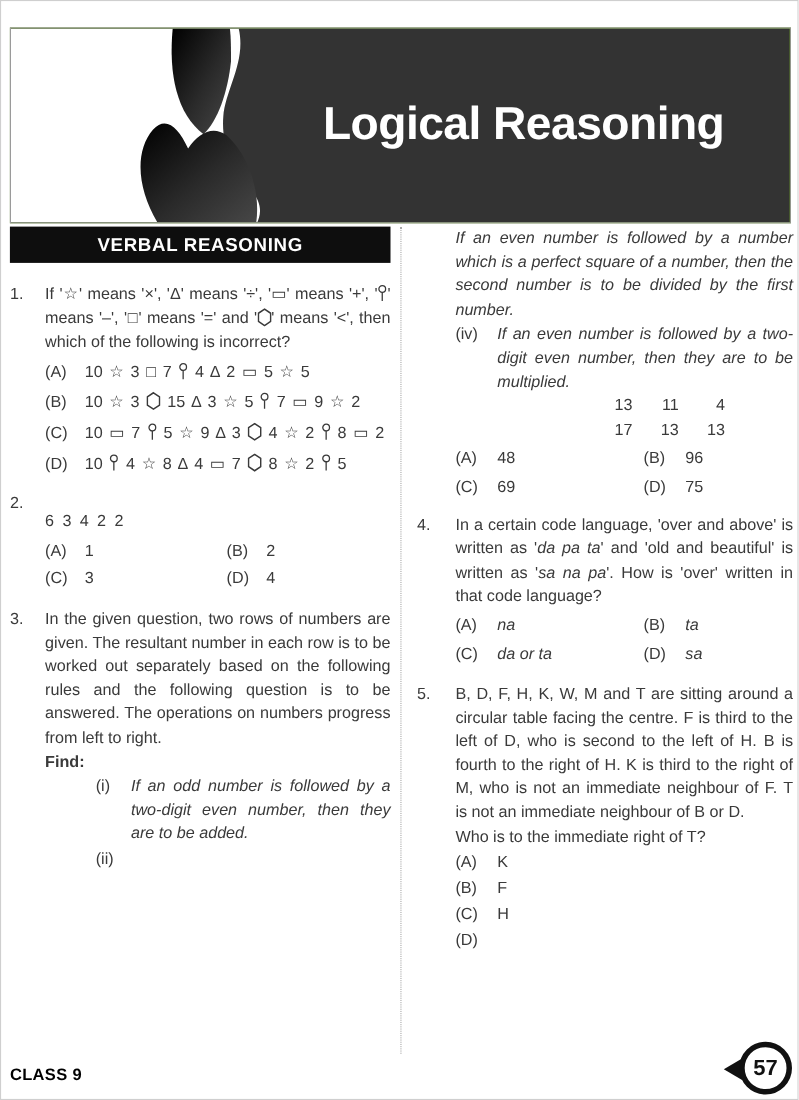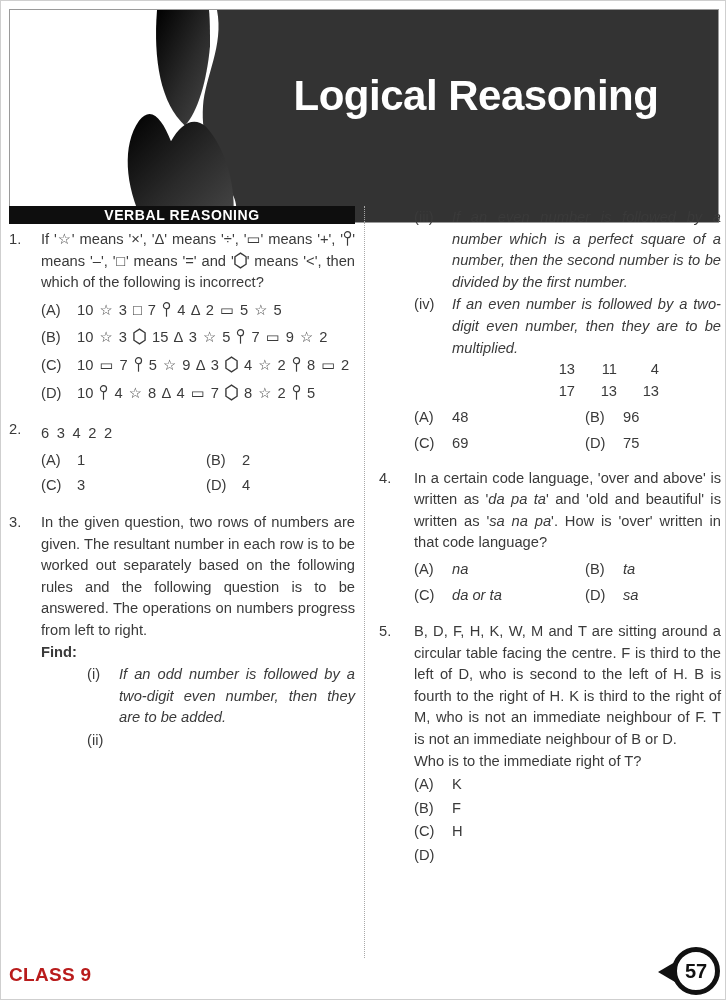--- a/index.html
+++ b/index.html
@@ -4,42 +4,42 @@
 <style>
   * { margin:0; padding:0; box-sizing:border-box; }
   html,body { background:#e8e8e8; }
   .page {
     position:relative; width:726px; height:1000px; background:#fff;
     font-family:"Liberation Sans", sans-serif; color:#3a3a3a;
     border:1px solid #cfcfcf; overflow:hidden; margin:0 auto;
   }
   
   .banner {
-    position:absolute; left:8px; top:8px; width:710px; height:214px;
+    position:absolute; left:8px; top:24px; width:710px; height:178px;
     border:1px solid #9a9a9a; background:#4d7c0f; overflow:hidden;
   }
   .banner svg { position:absolute; left:0; top:0; width:100%; height:100%; }
   .banner-title {
     position:absolute; left:282px; top:62px; width:368px;
     color:#ffffff; font-size:42px; font-weight:bold; letter-spacing:-0.5px;
     text-align:center; white-space:nowrap;
   }
   
   .content { position:absolute; left:8px; top:205px; width:712px; display:flex; }
   .col-left  { width:346px; flex:none; }
   .col-right { width:342px; flex:none; margin-left:24px; }
   .v-divider {
     position:absolute; left:363px; top:205px; height:752px; width:0;
     border-left:1px dotted #a8a8a8;
   }
   .sec-bar {
-    width:100%; height:18px; background:#0e0e0e; color:#fff;
-    font-size:14px; font-weight:bold; letter-spacing:0.6px;
+    width:100%; height:33px; background:#0e0e0e; color:#fff;
+    font-size:17px; font-weight:bold; letter-spacing:0.6px;
     display:flex; align-items:center; justify-content:center;
-    margin-bottom:5px;
+    margin-bottom:19px;
   }
   
   .q { display:flex; margin-bottom:15px; font-size:14.7px; line-height:21.6px; }
   .qnum { width:32px; flex:none; }
   .col-right .qnum { width:35px; }
   .qbody { flex:1; min-width:0; }
   .qtext { text-align:justify; }
   .cont { font-size:14.7px; line-height:21.6px; margin-left:35px; }
   .opt { display:flex; margin-top:6px; }
   .opt-label { width:36px; flex:none; }
@@ -63,21 +63,21 @@
   .em { font-style:italic; }
   
   .g-hex { display:inline-block; width:13px; height:17px; vertical-align:-3px; }
   .g-hex polygon { fill:none; stroke:#3a3a3a; stroke-width:1.5px; }
   .g-fem { display:inline-block; width:9px; height:17px; vertical-align:-3px; }
   .g-fem circle { fill:none; stroke:#3a3a3a; stroke-width:1.3px; }
   .g-fem line { stroke:#3a3a3a; stroke-width:1.3px; }
   
   .class-label {
     position:absolute; left:8px; bottom:13px;
-    font-size:19px; font-weight:bold; color:#b91c1c; letter-spacing:0.3px;
+    font-size:15px; font-weight:bold; color:#000000; letter-spacing:0.3px;
   }
   .badge { position:absolute; right:5px; bottom:2px; width:64px; height:50px; }
   .badge-arrow {
     position:absolute; left:2px; top:15px; width:0; height:0;
     border-top:10px solid transparent; border-bottom:10px solid transparent;
     border-right:17px solid #111;
   }
   .badge-circle {
     position:absolute; right:0; top:0; width:48px; height:48px;
     border:5px solid #111; border-radius:50%; background:#fff;
@@ -163,21 +163,21 @@
                   <circle cx="5" cy="4.8" r="3.4"></circle>
                   <line x1="5" y1="8.2" x2="5" y2="17"></line>
                 </svg> 5</span>
           </div>
         </div>
       </div>
 
       <div class="q">
         <div class="qnum">2.</div>
         <div class="qbody">
-          <div class="seq" style="margin-top:4px;">6 3 4 2 2</div>
+          <div class="seq" style="margin-top:16px;">6 3 4 2 2</div>
           <div class="optgrid">
             <div class="opt">
               <span class="opt-label">(A)</span>
               <span class="opt-val">1</span>
             </div>
             <div class="opt">
               <span class="opt-label">(B)</span>
               <span class="opt-val">2</span>
             </div>
             <div class="opt">
@@ -208,21 +208,20 @@
           <span class="rule-label">(ii)</span>
         </div>
       </div>
 
     </div>
 
     <div class="col-right">
 
       <div class="cont">
         <div class="rule">
-          <span class="rule-label">(iii)</span>
           <span class="rule-text">If an even number is followed by a number which is a perfect square of a number, then the second number is to be divided by the first number.</span>
         </div>
         <div class="rule">
           <span class="rule-label">(iv)</span>
           <span class="rule-text">If an even number is followed by a two-digit even number, then they are to be multiplied.</span>
         </div>
         <div class="numrow">
           <span>13</span>
           <span>11</span>
           <span>4</span>

